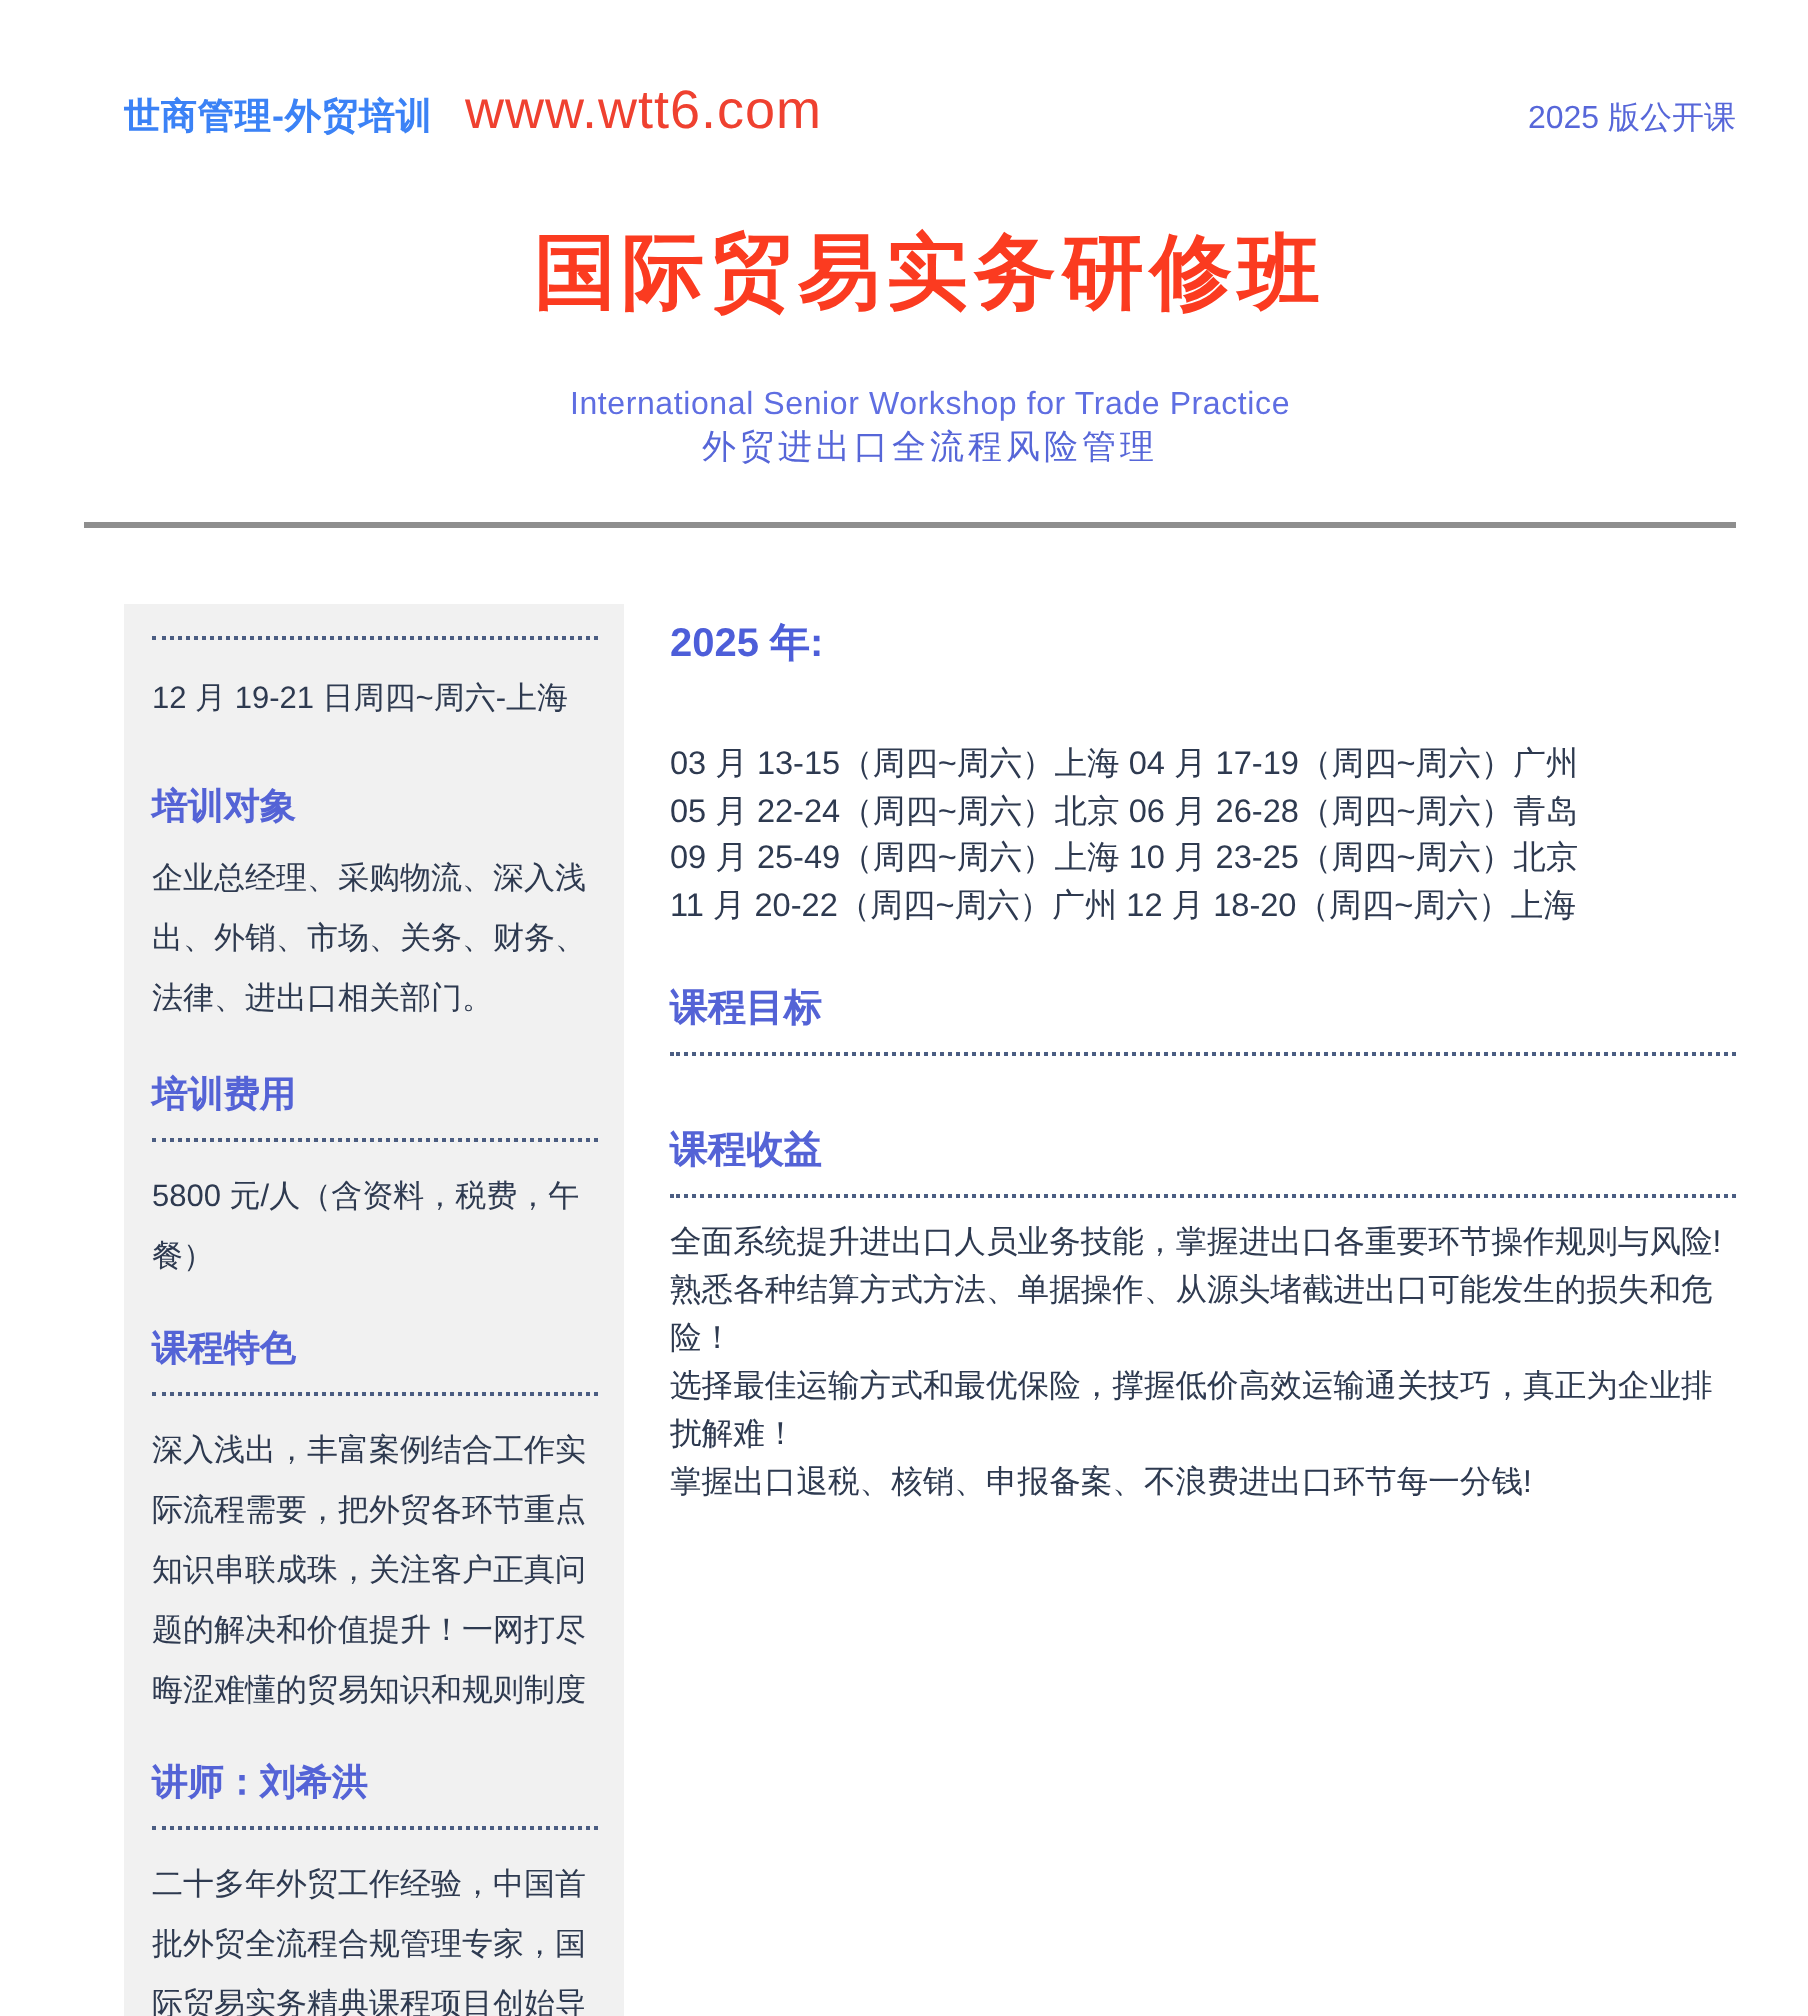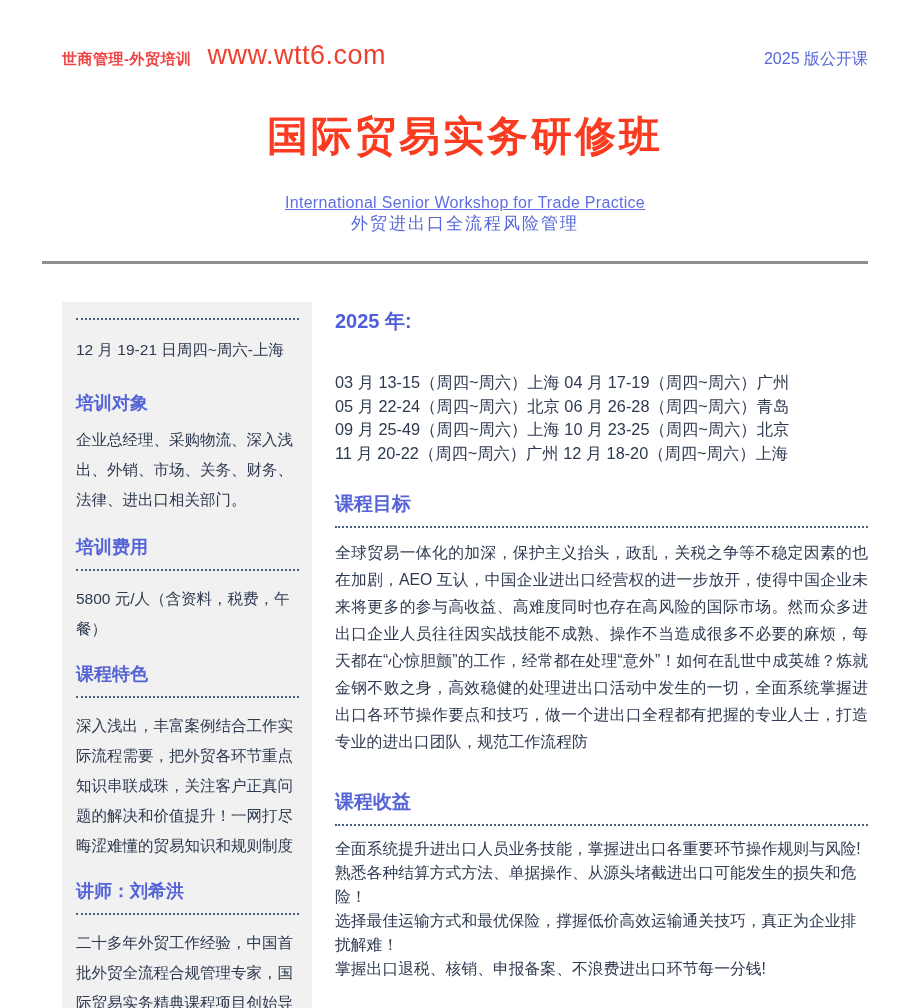--- a/index.html
+++ b/index.html
@@ -18,23 +18,23 @@
     padding: 0 36px 0 62px;
   }
 
   
   .topbar {
     display: flex;
     align-items: baseline;
     padding-top: 40px;
   }
   .brand {
-    font-size: 15px;
+    font-size: 18px;
     font-weight: 600;
-    color: #ef4444;
+    color: #3b82f6;
     letter-spacing: 0.5px;
   }
   .site-url {
     font-size: 27px;
     color: #ef4130;
     margin-left: 16px;
     letter-spacing: 0.5px;
   }
   .edition {
     margin-left: auto;
@@ -50,21 +50,20 @@
     font-weight: bold;
     color: #fb3b20;
     letter-spacing: 3px;
   }
   .subtitle-en {
     margin-top: 30px;
     text-align: center;
     font-size: 16px;
     color: #5f6ee2;
     letter-spacing: 0.3px;
-    text-decoration: underline;
   }
   .subtitle-cn {
     text-align: center;
     font-size: 17px;
     color: #5666d8;
     letter-spacing: 2px;
   }
   .divider {
     border: 0;
     border-top: 3px solid #8e8e8e;
@@ -206,21 +205,20 @@
       <div class="sessions">
         <div class="session-row">03 月 13-15（周四~周六）上海  04 月 17-19（周四~周六）广州</div>
         <div class="session-row">05 月 22-24（周四~周六）北京   06 月 26-28（周四~周六）青岛</div>
         <div class="session-row">09 月 25-49（周四~周六）上海   10 月 23-25（周四~周六）北京</div>
         <div class="session-row">11 月 20-22（周四~周六）广州  12 月 18-20（周四~周六）上海</div>
       </div>
 
       <section class="section">
         <div class="sec-heading">课程目标</div>
         <div class="sec-dotted"></div>
-        <p class="objectives-p">全球贸易一体化的加深，保护主义抬头，政乱，关税之争等不稳定因素的也在加剧，AEO 互认，中国企业进出口经营权的进一步放开，使得中国企业未来将更多的参与高收益、高难度同时也存在高风险的国际市场。然而众多进出口企业人员往往因实战技能不成熟、操作不当造成很多不必要的麻烦，每天都在“心惊胆颤”的工作，经常都在处理“意外”！如何在乱世中成英雄？炼就金钢不败之身，高效稳健的处理进出口活动中发生的一切，全面系统掌握进出口各环节操作要点和技巧，做一个进出口全程都有把握的专业人士，打造专业的进出口团队，规范工作流程防</p>
       </section>
 
       <section class="section benefits">
         <div class="sec-heading">课程收益</div>
         <div class="sec-dotted"></div>
         <div class="benefit-line">全面系统提升进出口人员业务技能，掌握进出口各重要环节操作规则与风险!</div>
         <div class="benefit-line">熟悉各种结算方式方法、单据操作、从源头堵截进出口可能发生的损失和危险！</div>
         <div class="benefit-line">选择最佳运输方式和最优保险，撑握低价高效运输通关技巧，真正为企业排扰解难！</div>
         <div class="benefit-line">掌握出口退税、核销、申报备案、不浪费进出口环节每一分钱!</div>
 

